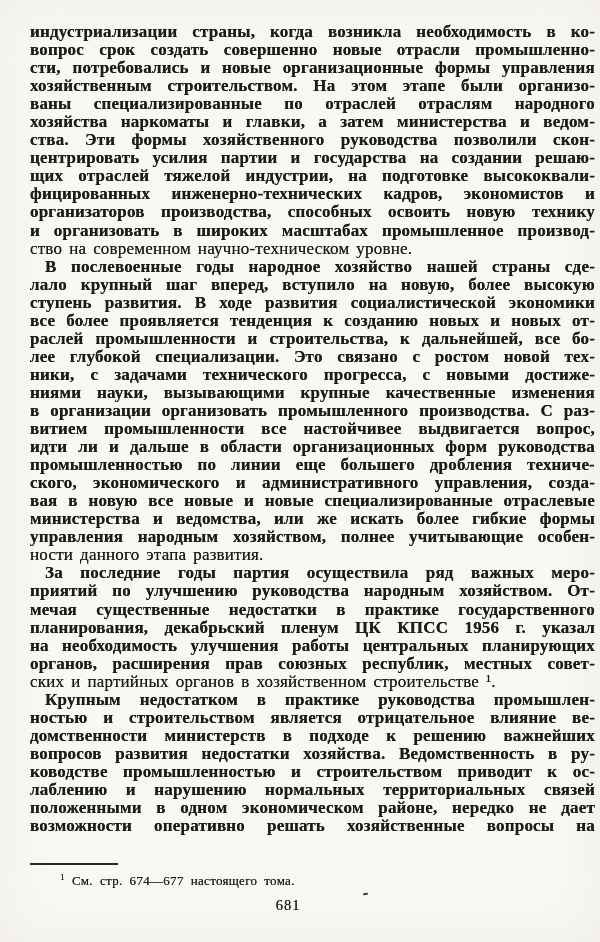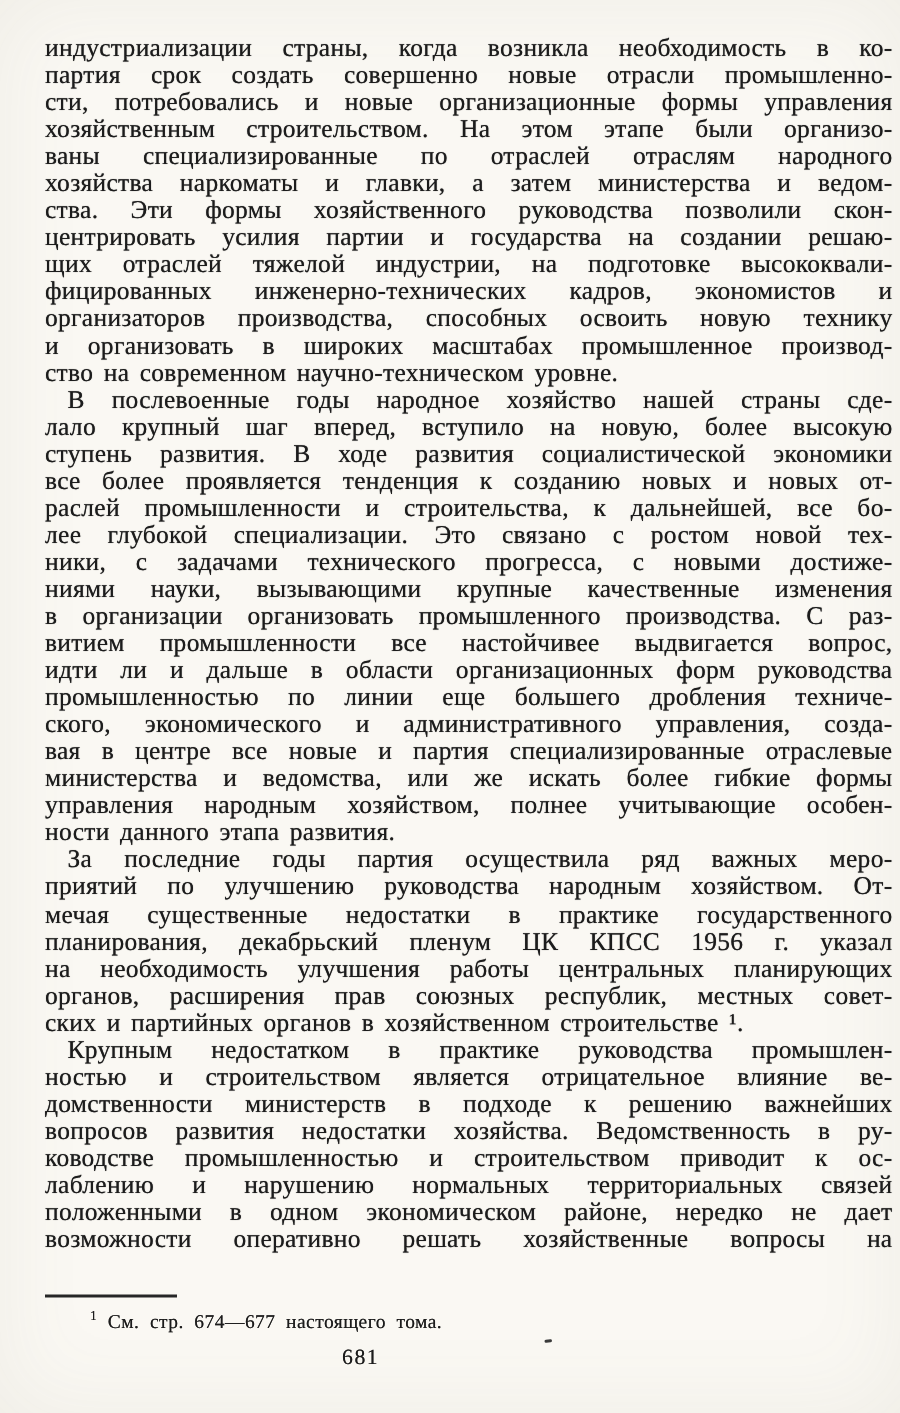--- a/index.html
+++ b/index.html
@@ -27,20 +27,21 @@
   .line {
     height: 18.05px;
     line-height: 18.05px;
     white-space: nowrap;
     overflow: visible;
   }
   .line.just {
     white-space: normal;
     text-align: justify;
     text-align-last: justify;
+    font-weight: bold;
   }
   .line.indent { text-indent: 15px; }
   .footnote-rule {
     position: absolute;
     left: 30px;
     top: 863px;
     width: 88px;
     height: 1.5px;
     background: #262626;
   }
@@ -50,24 +51,24 @@
     top: 869px;
     font-size: 13px;
     line-height: 16px;
     word-spacing: 3.5px;
     letter-spacing: 0.3px;
     text-shadow: 0 0 0.4px rgba(25,25,25,0.8);
   }
   .footnote-text sup { font-size: 9px; vertical-align: super; }
   .page-number {
     position: absolute;
-    left: 228px;
+    left: 238px;
     top: 897px;
     width: 100px;
-    text-align: left;
+    text-align: center;
     font-size: 14.5px;
     letter-spacing: 1px;
     text-shadow: 0 0 0.4px rgba(25,25,25,0.8);
   }
   .scan-speck {
     position: absolute;
     left: 363px;
     top: 893px;
     width: 5px;
     height: 2px;
@@ -76,21 +77,21 @@
     transform: rotate(-8deg);
   }
 </style>
 </head>
 <body>
 
 <div class="page">
   <div class="body-text">
       <div class="paragraph">
         <div class="line just">индустриализации страны, когда возникла необходимость в ко-</div>
-        <div class="line just">партия срок создать совершенно новые отрасли промышленно-</div>
+        <div class="line just">вопрос срок создать совершенно новые отрасли промышленно-</div>
         <div class="line just">сти, потребовались и новые организационные формы управления</div>
         <div class="line just">хозяйственным строительством. На этом этапе были организо-</div>
         <div class="line just">ваны специализированные по отраслей отраслям народного</div>
         <div class="line just">хозяйства наркоматы и главки, а затем министерства и ведом-</div>
         <div class="line just">ства. Эти формы хозяйственного руководства позволили скон-</div>
         <div class="line just">центрировать усилия партии и государства на создании решаю-</div>
         <div class="line just">щих отраслей тяжелой индустрии, на подготовке высококвали-</div>
         <div class="line just">фицированных инженерно-технических кадров, экономистов и</div>
         <div class="line just">организаторов производства, способных освоить новую технику</div>
         <div class="line just">и организовать в широких масштабах промышленное производ-</div>
@@ -103,21 +104,21 @@
         <div class="line just">все более проявляется тенденция к созданию новых и новых от-</div>
         <div class="line just">раслей промышленности и строительства, к дальнейшей, все бо-</div>
         <div class="line just">лее глубокой специализации. Это связано с ростом новой тех-</div>
         <div class="line just">ники, с задачами технического прогресса, с новыми достиже-</div>
         <div class="line just">ниями науки, вызывающими крупные качественные изменения</div>
         <div class="line just">в организации организовать промышленного производства. С раз-</div>
         <div class="line just">витием промышленности все настойчивее выдвигается вопрос,</div>
         <div class="line just">идти ли и дальше в области организационных форм руководства</div>
         <div class="line just">промышленностью по линии еще большего дробления техниче-</div>
         <div class="line just">ского, экономического и административного управления, созда-</div>
-        <div class="line just">вая в центре все новые и партия специализированные отраслевые</div>
+        <div class="line just">вая в новую все новые и новые специализированные отраслевые</div>
         <div class="line just">министерства и ведомства, или же искать более гибкие формы</div>
         <div class="line just">управления народным хозяйством, полнее учитывающие особен-</div>
         <div class="line">ности данного этапа развития.</div>
       </div>
       <div class="paragraph">
         <div class="line just indent">За последние годы партия осуществила ряд важных меро-</div>
         <div class="line just">приятий по улучшению руководства народным хозяйством. От-</div>
         <div class="line just">мечая существенные недостатки в практике государственного</div>
         <div class="line just">планирования, декабрьский пленум ЦК КПСС 1956 г. указал</div>
         <div class="line just">на необходимость улучшения работы центральных планирующих</div>

